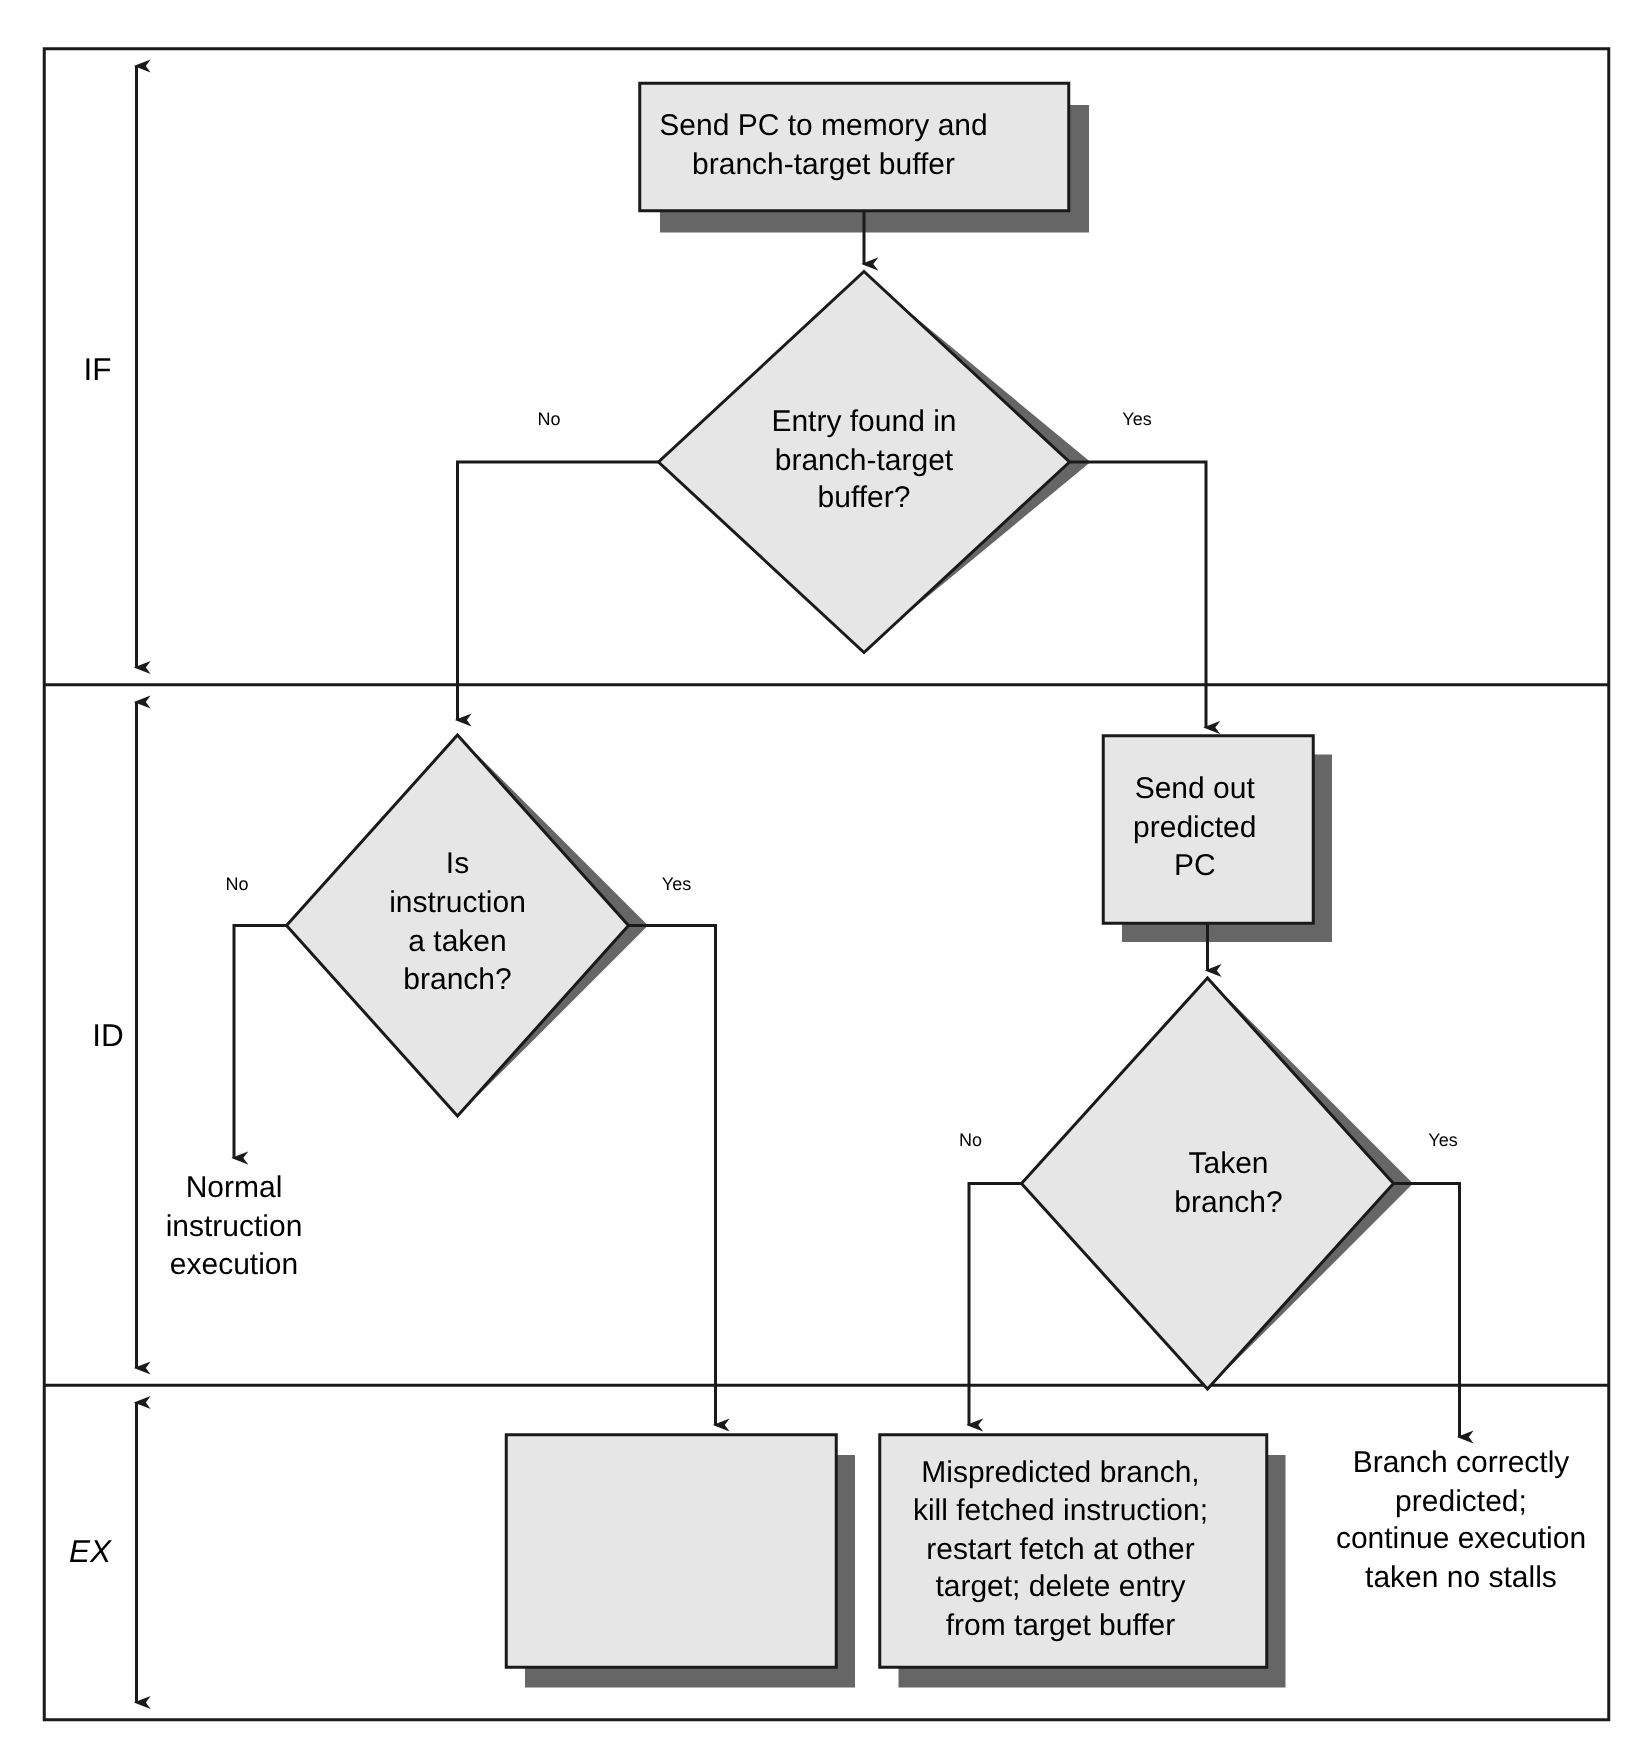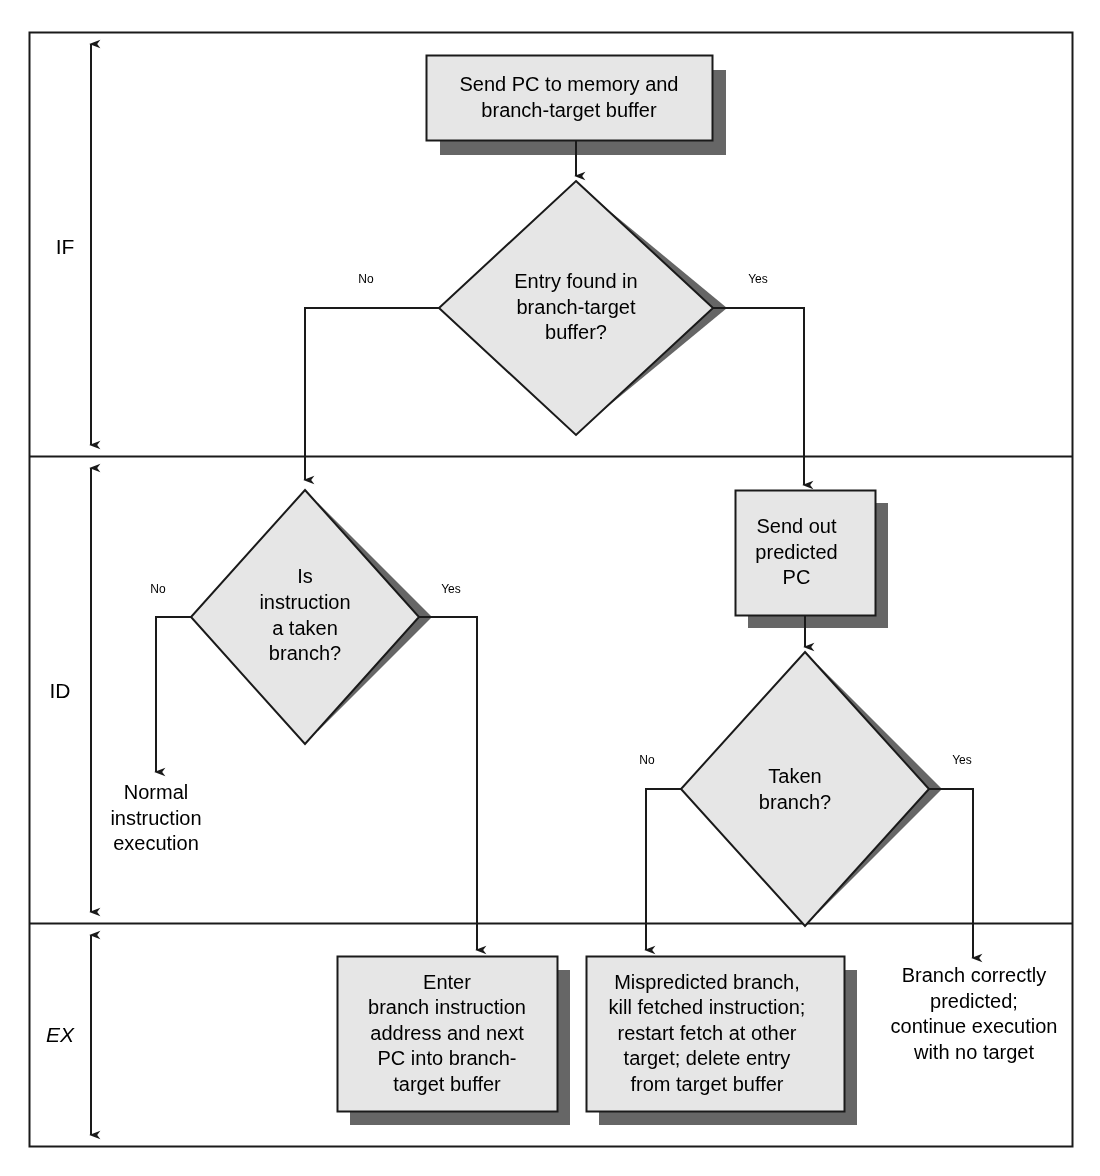--- a/index.html
+++ b/index.html
@@ -134,58 +134,53 @@
       <rect x="337.5" y="956.5" width="220" height="155" fill="#e6e6e6" stroke="#1a1a1a" stroke-width="2"></rect>
     </g>
 
     <g>
       <rect x="599" y="970" width="258" height="155" fill="#666666"></rect>
       <rect x="586.5" y="956.5" width="258" height="155" fill="#e6e6e6" stroke="#1a1a1a" stroke-width="2"></rect>
     </g>
   </svg>
 
   <div class="stage-label" style="left:29px; top:234px; width:72px;">IF</div>
-  <div class="stage-label" style="left:29px; top:678px; width:62px;">ID</div>
+  <div class="stage-label" style="left:29px; top:678px; width:62px;padding-left:12px;">ID</div>
   <div class="stage-label" style="left:29px; top:1022px; width:62px;font-style:italic;">EX</div>
 
-  <div class="node-text" style="left:426px; top:55px; width:286px; height:85px;">Send PC to memory and
+  <div class="node-text" style="left:406px; top:55px; width:286px; height:85px;">Send PC to memory and
 branch-target buffer</div>
 
   <div class="node-text" style="left:476px; top:255px; width:200px; height:105px;">Entry found in
 branch-target
 buffer?</div>
 
   <div class="node-text" style="left:225px; top:543px; width:160px; height:145px;">Is
 instruction
 a taken
 branch?</div>
 
   <div class="node-text" style="left:735px; top:490px; width:123px; height:125px;">Send out
 predicted
 PC</div>
 
-  <div class="node-text" style="left:715px; top:755px; width:160px; height:70px;">Taken
+  <div class="node-text" style="left:739px; top:755px; width:160px; height:70px;">Taken
 branch?</div>
 
-  <div class="node-text" style="left:337px; top:956px; width:220px; height:155px;">Enter
-branch instruction
-address and next
-PC into branch-
-target buffer</div>
 
   <div class="node-text" style="left:586px; top:956px; width:242px; height:155px;">Mispredicted branch,
 kill fetched instruction;
 restart fetch at other
 target; delete entry
 from target buffer</div>
 
   <div class="plain-text" style="left:866px; top:963px; width:216px;">Branch correctly
 predicted;
 continue execution
-with no target</div>
+taken no stalls</div>
 
   <div class="plain-text" style="left:76px; top:756px; width:160px;margin-top:24px;">Normal
 instruction
 execution</div>
 
   <div class="edge-label" style="left:336px; top:272px; width:60px;">No</div>
   <div class="edge-label" style="left:728px; top:272px; width:60px;">Yes</div>
 
   <div class="edge-label" style="left:128px; top:582px; width:60px;">No</div>
   <div class="edge-label" style="left:421px; top:582px; width:60px;">Yes</div>

